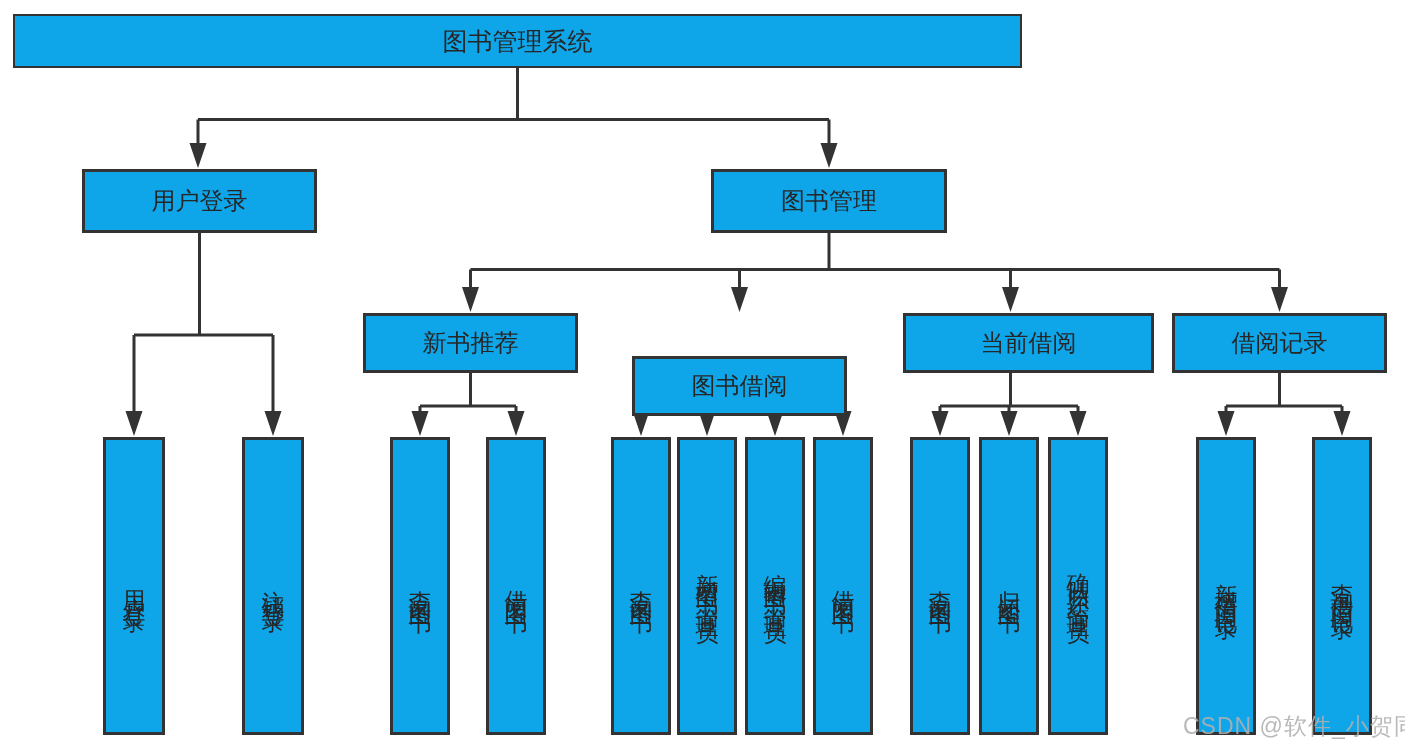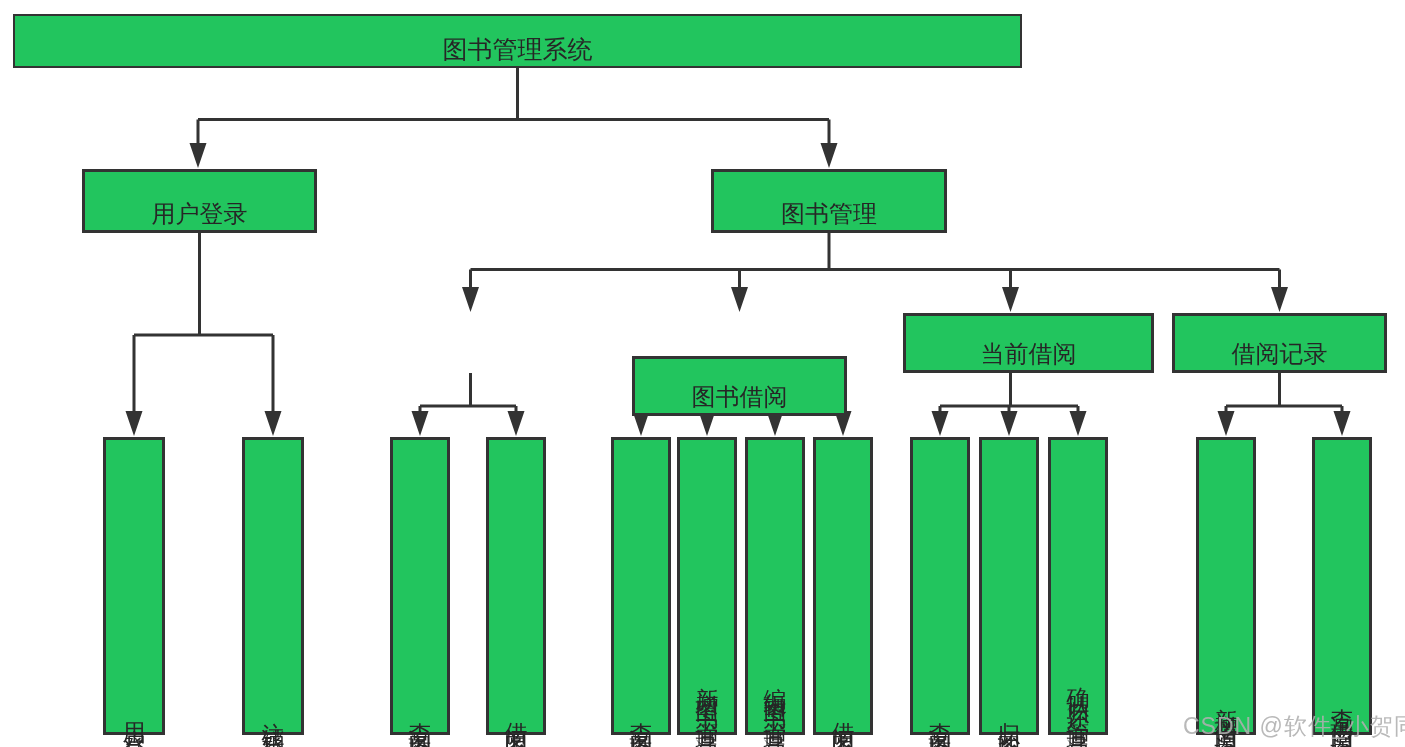--- a/index.html
+++ b/index.html
@@ -4,23 +4,23 @@
 <style>
   :root { --line:#333333; --text:#262626; --background:#ffffff; --watermark:#b0b0b0; }
   html,body { margin:0; padding:0; background:var(--background); }
   #stage {
     position:relative; width:1405px; height:747px; overflow:hidden;
     background:var(--background);
     font-family:"Liberation Sans","DejaVu Sans",sans-serif;
   }
   #wires { position:absolute; left:0; top:0; width:1405px; height:747px; }
   .node {
-    position:absolute; box-sizing:border-box; background:#22c55e;
+    position:absolute; box-sizing:border-box; background:#0ea5e9;
     border:3px solid var(--line);
-    display:flex; align-items:flex-end; justify-content:center;
+    display:flex; align-items:center; justify-content:center;
     color:var(--text); text-align:center; white-space:nowrap;
   }
   .root { border-width:2px; font-size:25px; }
   .lvl1 { font-size:24px; }
   .lvl2 { font-size:24px; }
   .leaf { font-size:23px; }
   .leaf > span {
     writing-mode:vertical-rl; text-orientation:mixed;
     letter-spacing:7px; line-height:1; white-space:nowrap;
   }
@@ -71,20 +71,23 @@
     <span>图书管理系统</span>
   </div>
 
   <div class="node lvl1" style="left:82px; top:169px; width:235px; height:64px;">
     <span>用户登录</span>
   </div>
   <div class="node lvl1" style="left:711px; top:169px; width:236px; height:64px;">
     <span>图书管理</span>
   </div>
 
+  <div class="node lvl2" style="left:363px; top:313px; width:215px; height:60px;">
+    <span>新书推荐</span>
+  </div>
   <div class="node lvl2" style="left:632px; top:313px; width:215px; height:60px;margin-top:43px;">
     <span>图书借阅</span>
   </div>
   <div class="node lvl2" style="left:903px; top:313px; width:251px; height:60px;">
     <span>当前借阅</span>
   </div>
   <div class="node lvl2" style="left:1172px; top:313px; width:215px; height:60px;">
     <span>借阅记录</span>
   </div>
 

